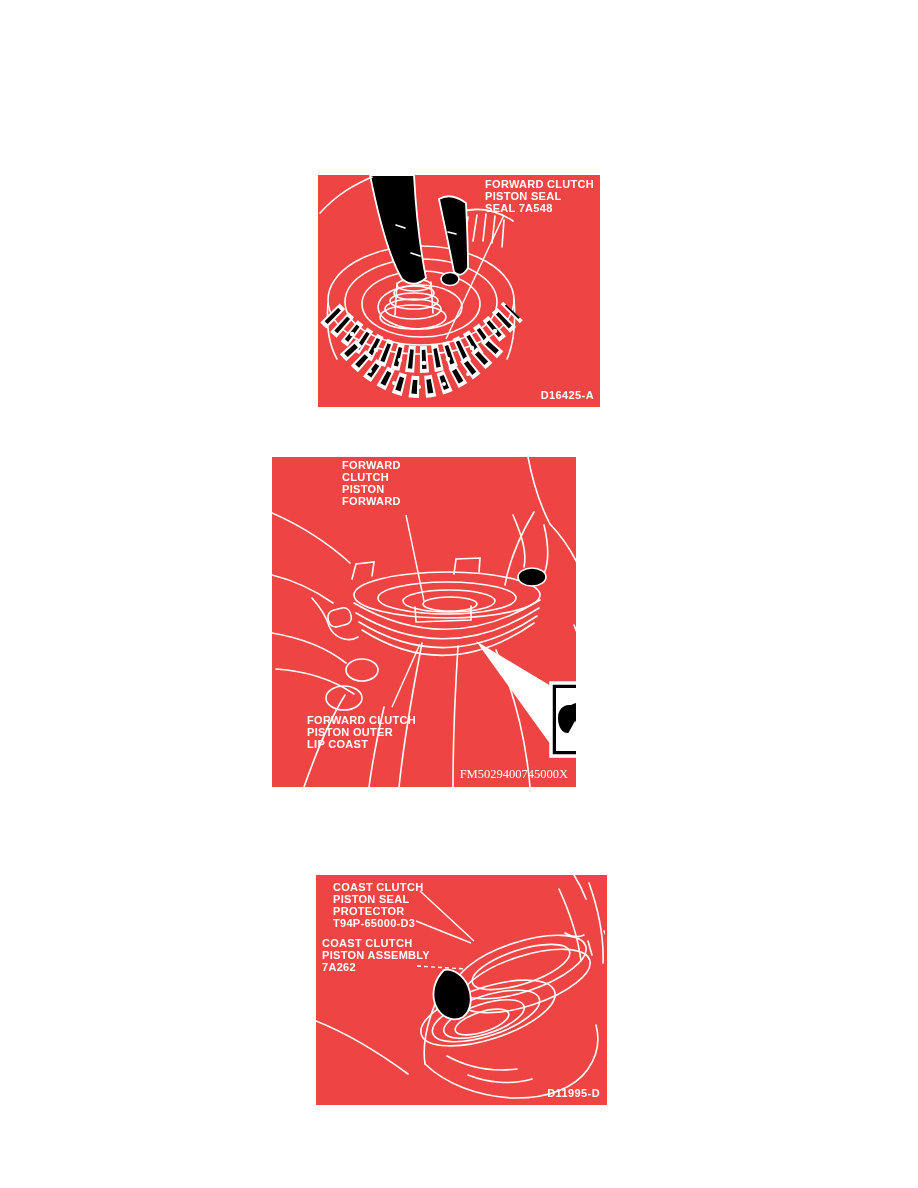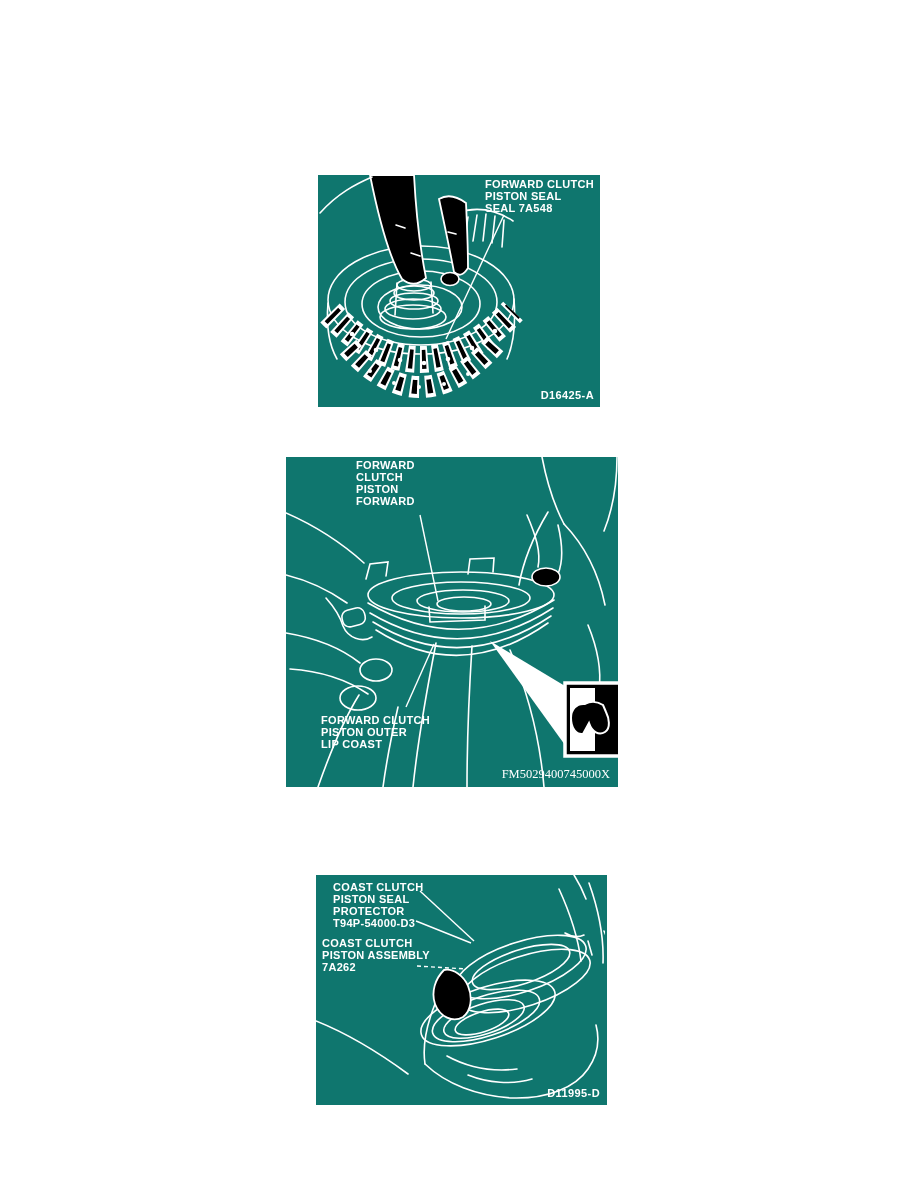--- a/index.html
+++ b/index.html
@@ -5,21 +5,21 @@
   html,body{margin:0;padding:0;}
   body{
     width:918px;height:1188px;
     background:#ffffff;
     position:relative;
     font-family:"Liberation Sans",sans-serif;
     overflow:hidden;
   }
   .fig{
     position:absolute;
-    background:#0f766e;
+    background:#ef4444;
     overflow:hidden;
   }
   .fig svg{position:absolute;left:0;top:0;}
   .callout{
     position:absolute;
     z-index:5;
   }
   .callout span{
     display:block;
     font-weight:bold;
@@ -109,21 +109,21 @@
 
     <div class="callout" style="left:167px;top:3px;">
       <span>FORWARD CLUTCH</span>
       <span>PISTON SEAL</span>
       <span>SEAL 7A548</span>
     </div>
 
     <div class="figcode" style="right:6px;bottom:6px;margin-left:24px;">D16425-A</div>
   </section>
 
-  <section class="fig" style="left:286px;top:457px;width:332px;height:330px;">
+  <section class="fig" style="left:272px;top:457px;width:304px;height:330px;">
 
     <svg width="346" height="330" viewBox="0 0 346 330">
       <g stroke="#fff" fill="none" stroke-width="1.6" stroke-linecap="round">
         <ellipse cx="175" cy="138" rx="93" ry="23"></ellipse>
         <ellipse cx="175" cy="141" rx="69" ry="16"></ellipse>
         <ellipse cx="177" cy="144" rx="46" ry="11"></ellipse>
         <ellipse cx="178" cy="147" rx="27" ry="7"></ellipse>
         <path d="M80,122 L84,107 L102,105 L100,119"></path>
         <path d="M182,117 L184,102 L208,101 L207,115"></path>
         <path d="M143,150 L144,165 L199,163 L199,149"></path>
@@ -219,21 +219,21 @@
         <path d="M104,16 L158,66"></path>
         <path d="M100,46 L155,68"></path>
         <path d="M101,91 L150,94" stroke-dasharray="4 3"></path>
       </g>
     </svg>
 
     <div class="callout" style="left:17px;top:6px;">
       <span>COAST CLUTCH</span>
       <span>PISTON SEAL</span>
       <span>PROTECTOR</span>
-      <span>T94P-54000-D3</span>
+      <span>T94P-65000-D3</span>
     </div>
 
     <div class="callout" style="left:6px;top:62px;">
       <span>COAST CLUTCH</span>
       <span>PISTON ASSEMBLY</span>
       <span>7A262</span>
     </div>
 
     <div class="figcode" style="right:7px;bottom:6px;">D11995-D</div>
   </section>

